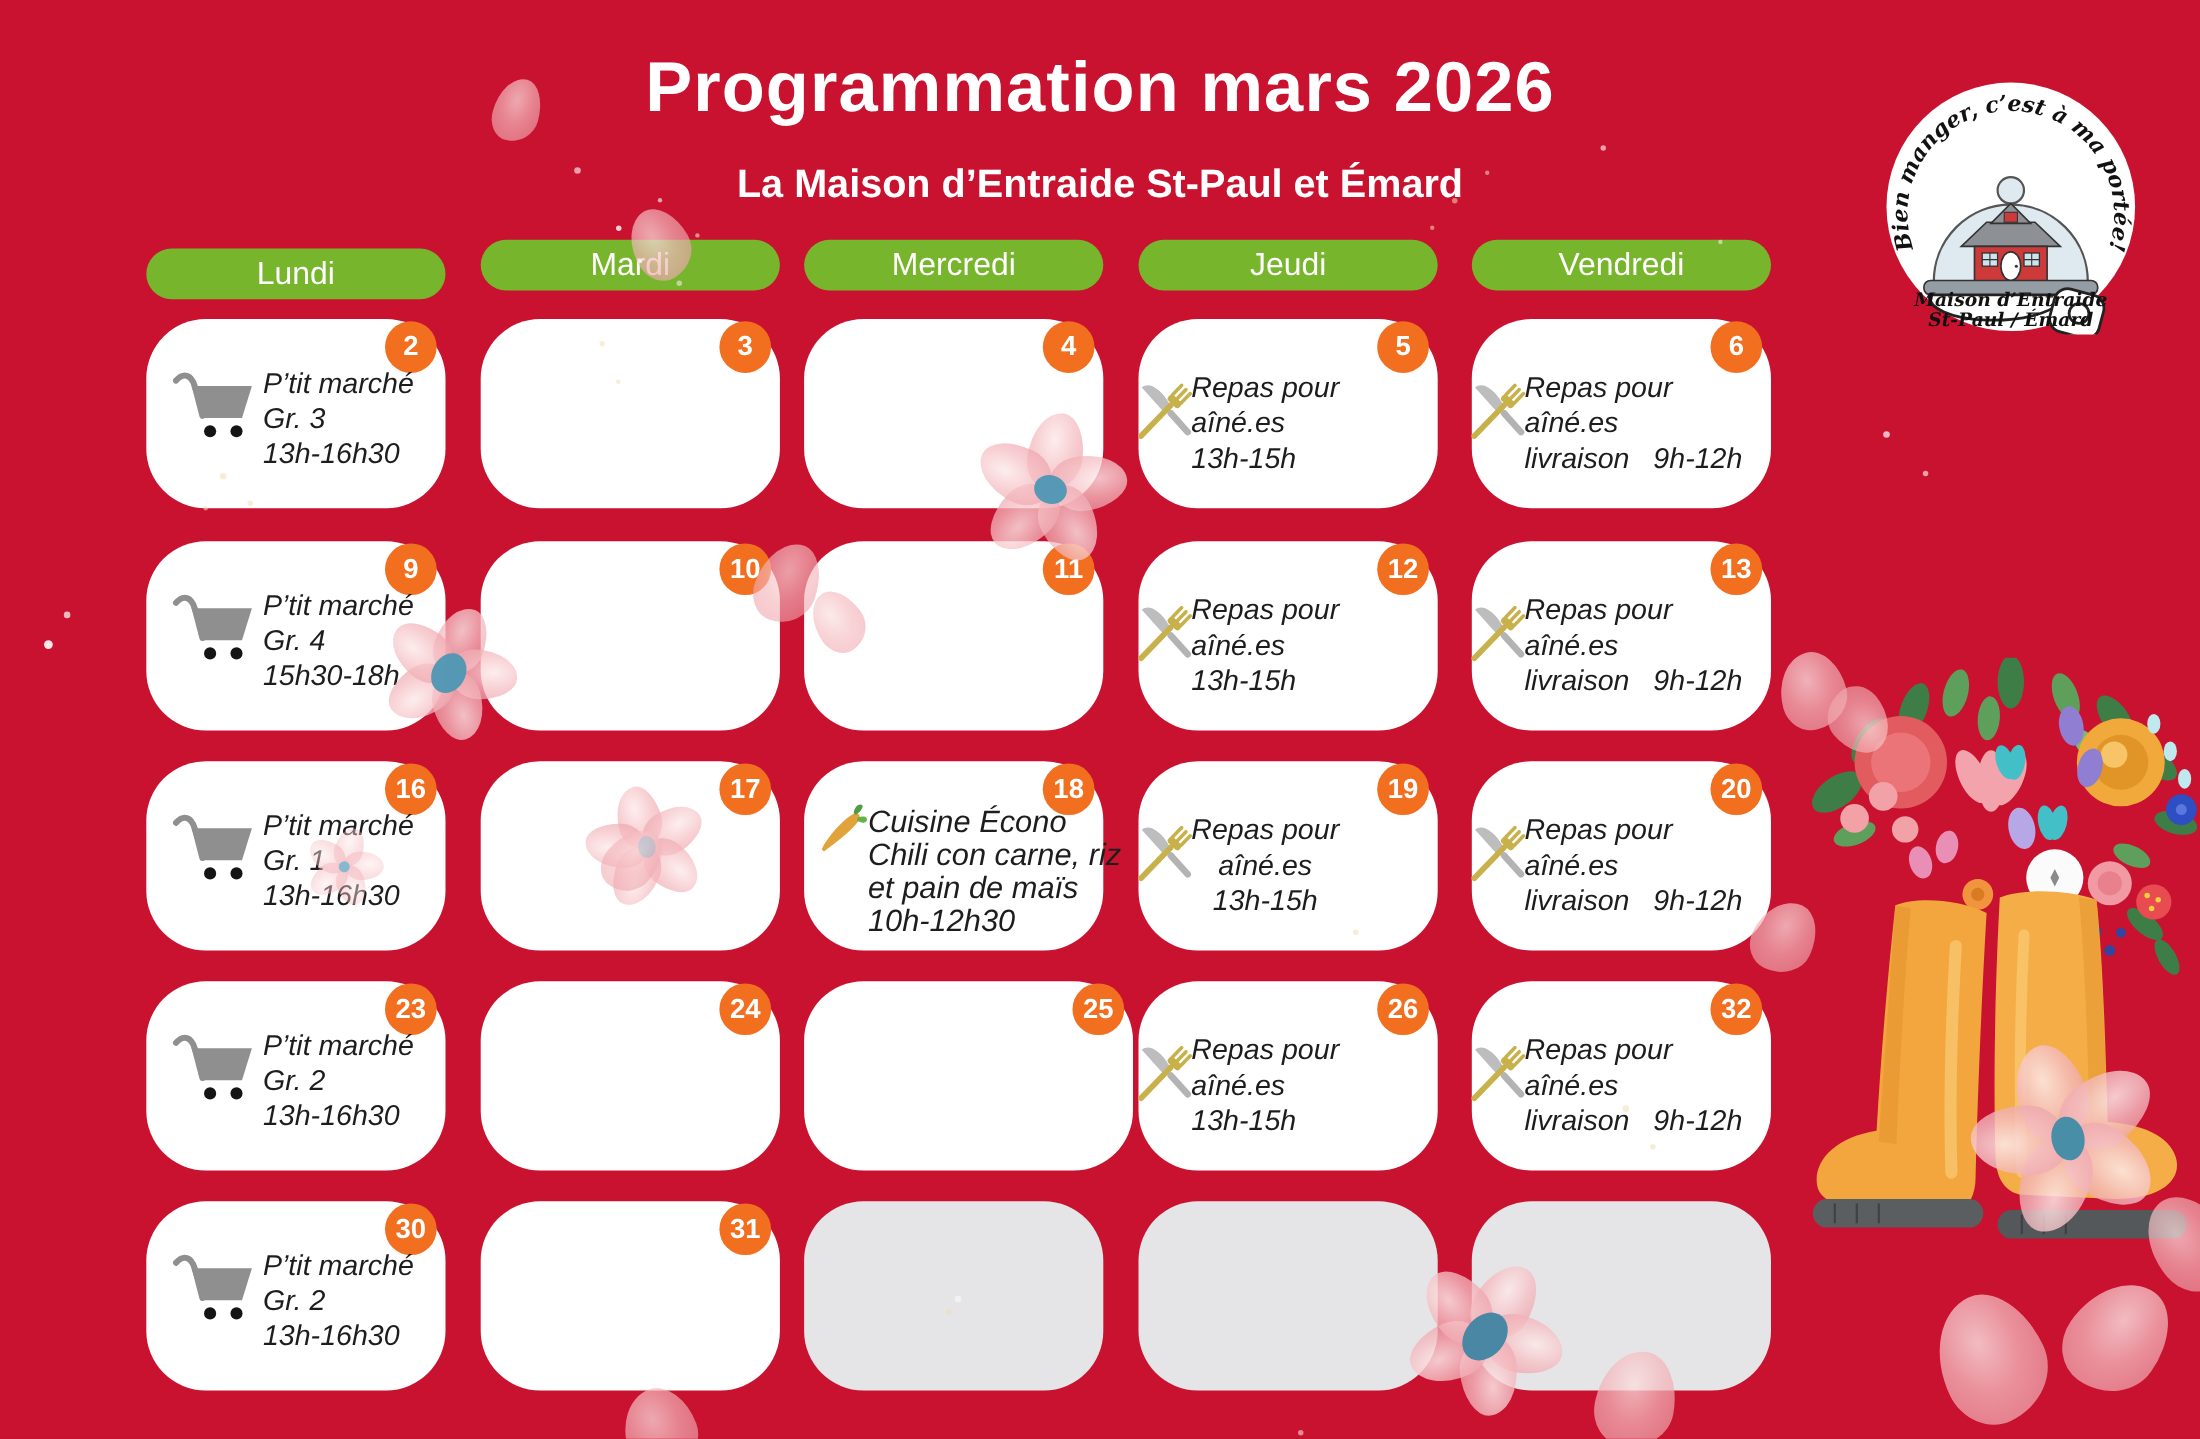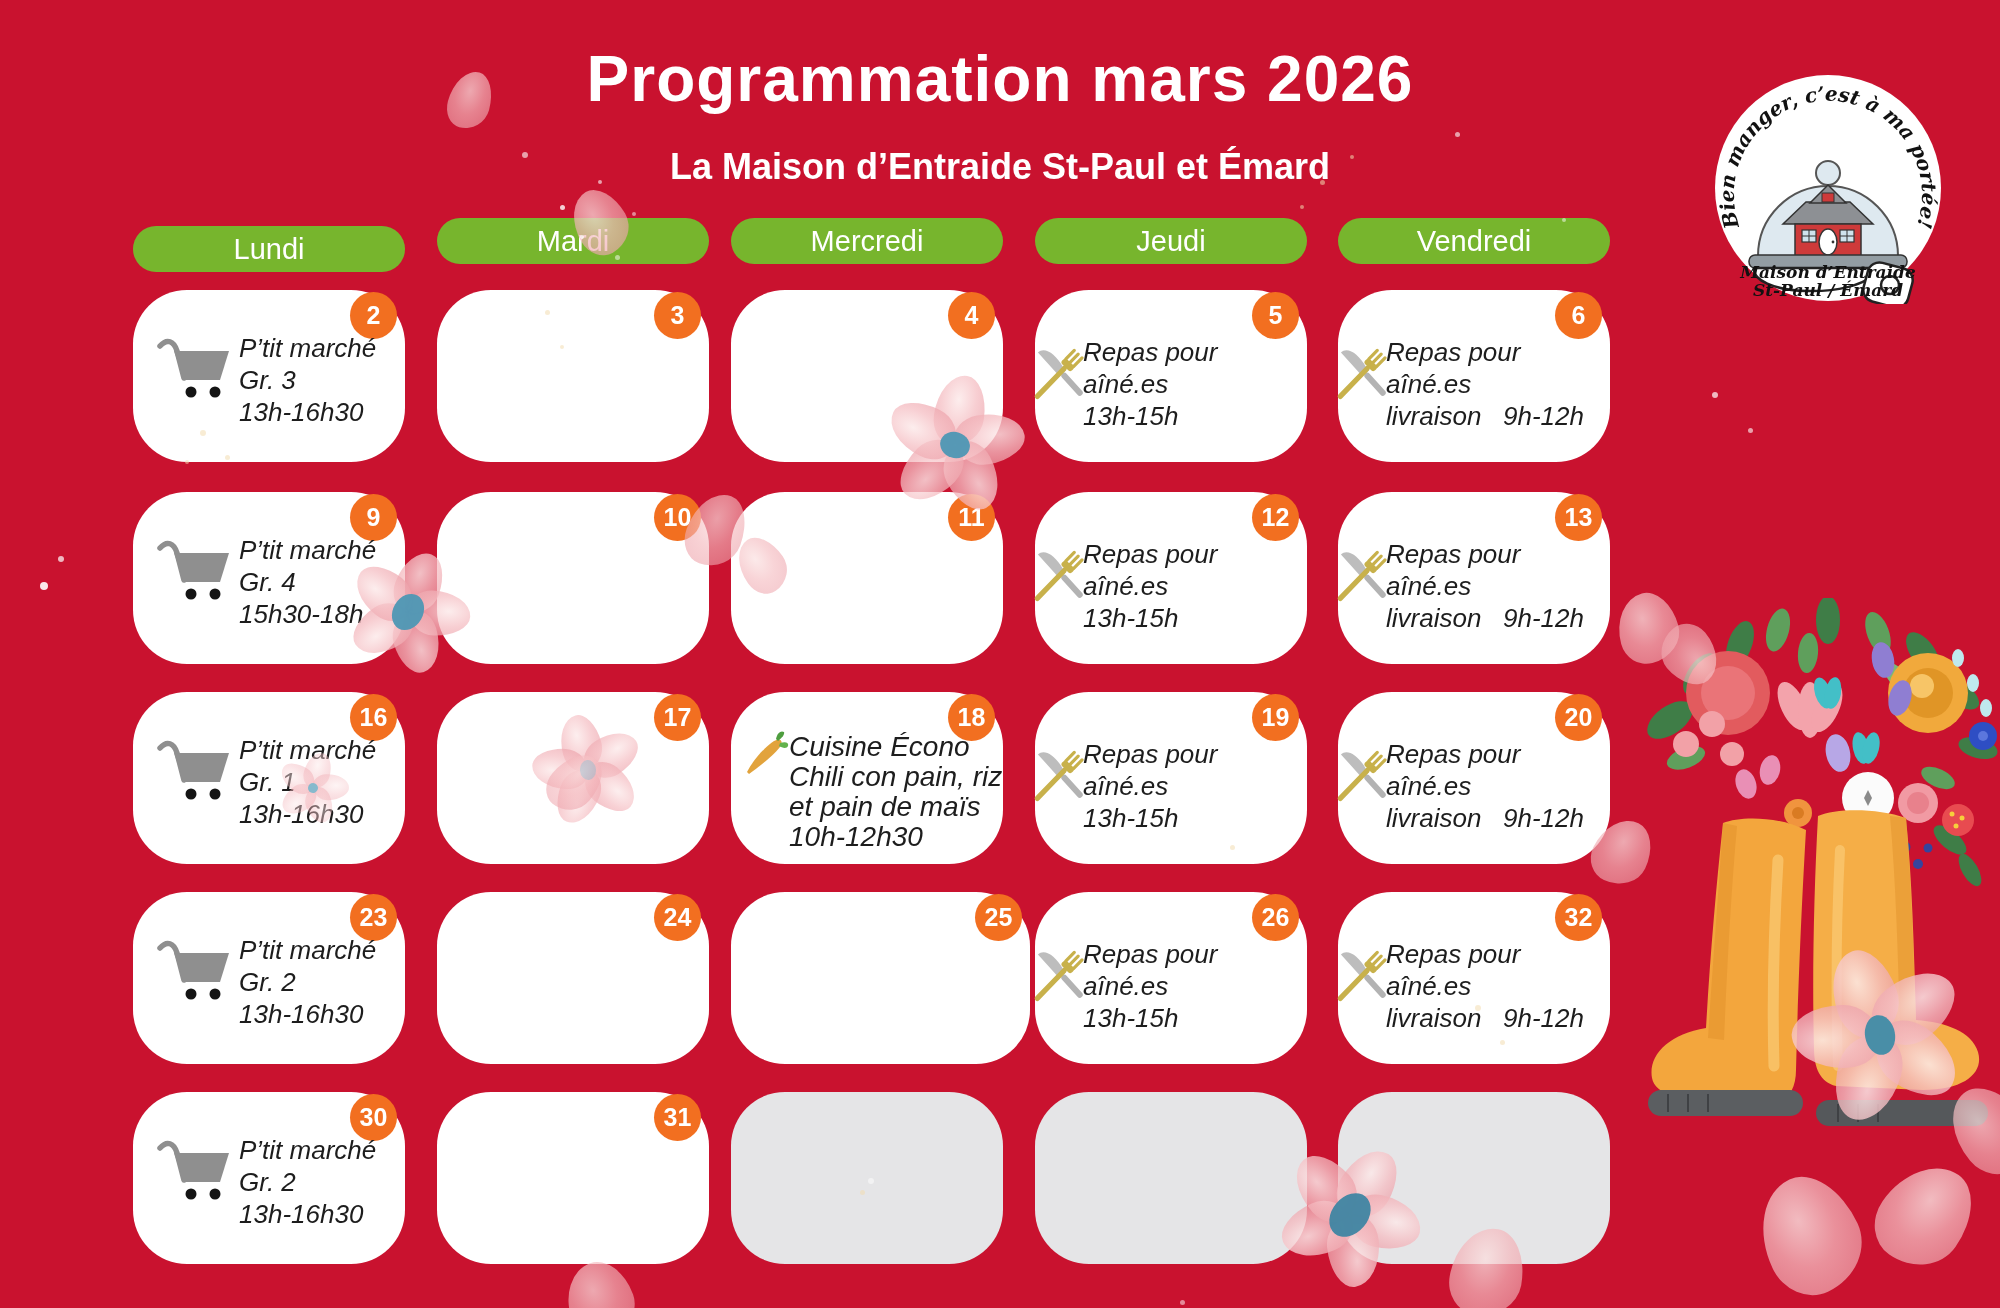--- a/index.html
+++ b/index.html
@@ -284,23 +284,23 @@
     <div class="cell empty" style="left: 437px; top: 692px;">
       <div class="badge">17</div>
     </div>
     <div class="cell cooking" style="left: 731px; top: 692px;">
       <div class="badge">18</div>
       <svg class="icon" width="46" height="46" viewBox="0 0 46 46">
         <path d="M4 42 C10 30 22 17 31 11 C37 7 41 11 37 17 C30 26 17 36 6 44 Z" fill="#E2A33C"></path>
         <path d="M33 9 C34 3 38 0 41 2 C42 4 39 8 35 11 Z" fill="#4E9E3F"></path>
         <path d="M37 13 C43 11 46 13 45 16 C44 19 39 18 36 16 Z" fill="#63B24C"></path>
       </svg>
-      <div class="ev"><div>Cuisine Écono</div><div>Chili con pain, riz</div><div>et pain de maïs</div><div>10h-12h30</div></div>
-    </div>
-    <div class="cell meal" style="left: 1035px; top: 692px;">
+      <div class="ev"><div>Cuisine Écono</div><div>Chili con carne, riz</div><div>et pain de maïs</div><div>10h-12h30</div></div>
+    </div>
+    <div class="cell meal" style="left: 1035px; top: 692px; text-align: center;">
       <div class="badge">19</div>
       <svg class="icon" width="76" height="76" viewBox="0 0 76 76">
         <g transform="translate(40,34) rotate(-42)">
           <path d="M-4 -30 C5 -30 8 -17 5 -3 L5 2 L-4 2 Z" fill="#BDBDBD"></path>
           <rect x="-3" y="2" width="6" height="29" rx="3" fill="#B3B3B3"></rect>
         </g>
         <g transform="translate(36,38) rotate(44)">
           <rect x="-7" y="-32" width="3.2" height="15" rx="1.5" fill="#C8B14B"></rect>
           <rect x="-1.6" y="-32" width="3.2" height="15" rx="1.5" fill="#C8B14B"></rect>
           <rect x="3.8" y="-32" width="3.2" height="15" rx="1.5" fill="#C8B14B"></rect>

